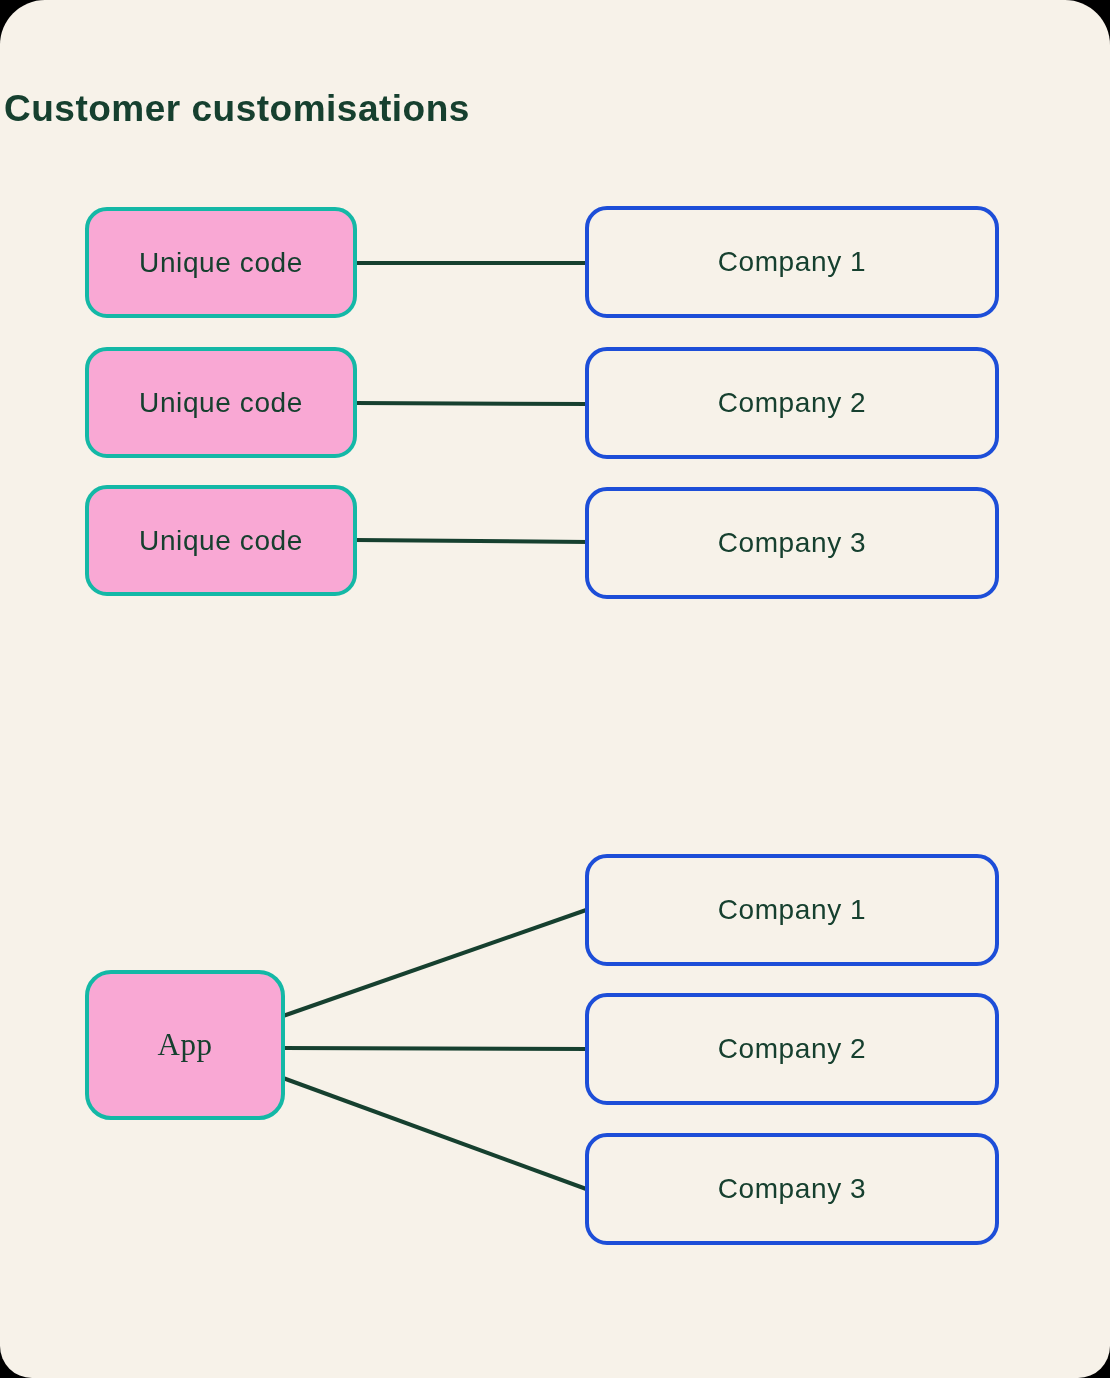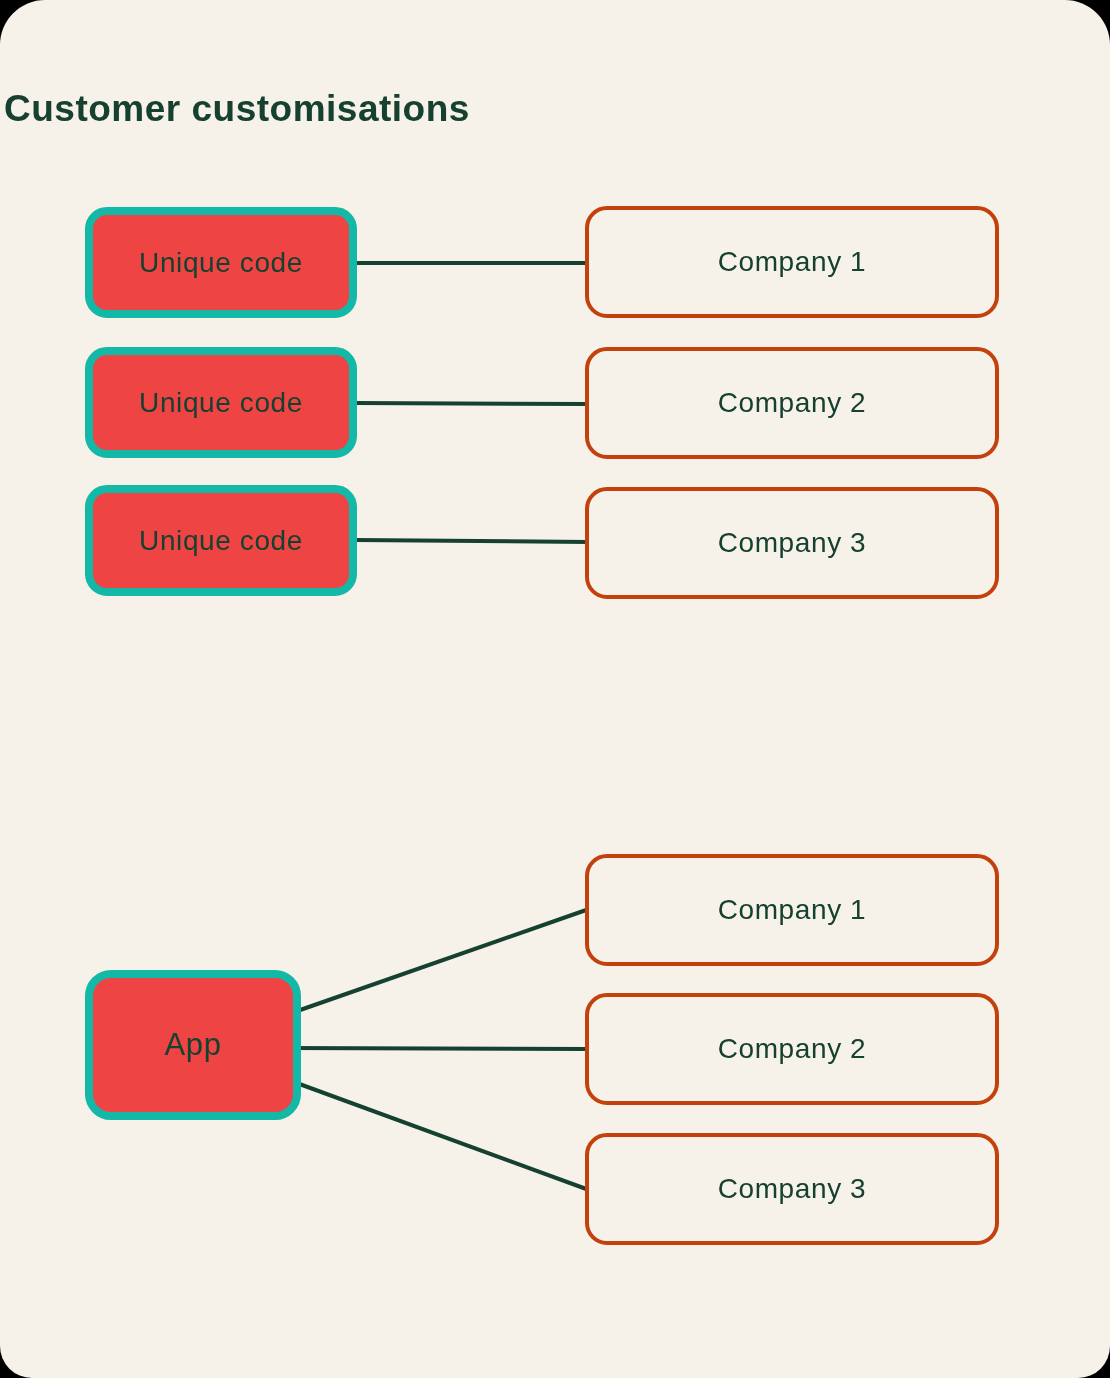--- a/index.html
+++ b/index.html
@@ -42,26 +42,26 @@
     box-sizing: border-box;
     display: flex;
     align-items: center;
     justify-content: center;
     font-size: 28px;
     letter-spacing: 0.6px;
     color: #16402f;
     border-radius: 22px;
   }
   .node--mint {
-    background: #ef4444;
-    border: 8px solid #14b8a6;
+    background: #f9a8d4;
+    border: 4px solid #14b8a6;
   }
   .node--outline {
     background: #f7f2e9;
-    border: 4px solid #c2410c;
+    border: 4px solid #1d4ed8;
   }
   .node--app {
     font-size: 31px;
     border-radius: 26px;
   }
 </style>
 </head>
 <body>
 
 <div class="canvas">
@@ -80,19 +80,19 @@
   <div class="node node--mint" style="left:85px; top:207px; width:272px; height:111px;">Unique code</div>
   <div class="node node--outline" style="left:585px; top:206px; width:414px; height:112px;">Company 1</div>
 
   <div class="node node--mint" style="left:85px; top:347px; width:272px; height:111px;">Unique code</div>
   <div class="node node--outline" style="left:585px; top:347px; width:414px; height:112px;">Company 2</div>
 
   <div class="node node--mint" style="left:85px; top:485px; width:272px; height:111px;">Unique code</div>
   <div class="node node--outline" style="left:585px; top:487px; width:414px; height:112px;">Company 3</div>
 
 
-  <div class="node node--mint node--app" style="left:85px; top:970px; width:216px; height:150px;">App</div>
+  <div class="node node--mint node--app" style="left:85px; top:970px; width:200px; height:150px;font-family:Liberation Serif, serif;">App</div>
 
   <div class="node node--outline" style="left:585px; top:854px; width:414px; height:112px;">Company 1</div>
   <div class="node node--outline" style="left:585px; top:993px; width:414px; height:112px;">Company 2</div>
   <div class="node node--outline" style="left:585px; top:1133px; width:414px; height:112px;">Company 3</div>
 
 </div>
 
 </body></html>

